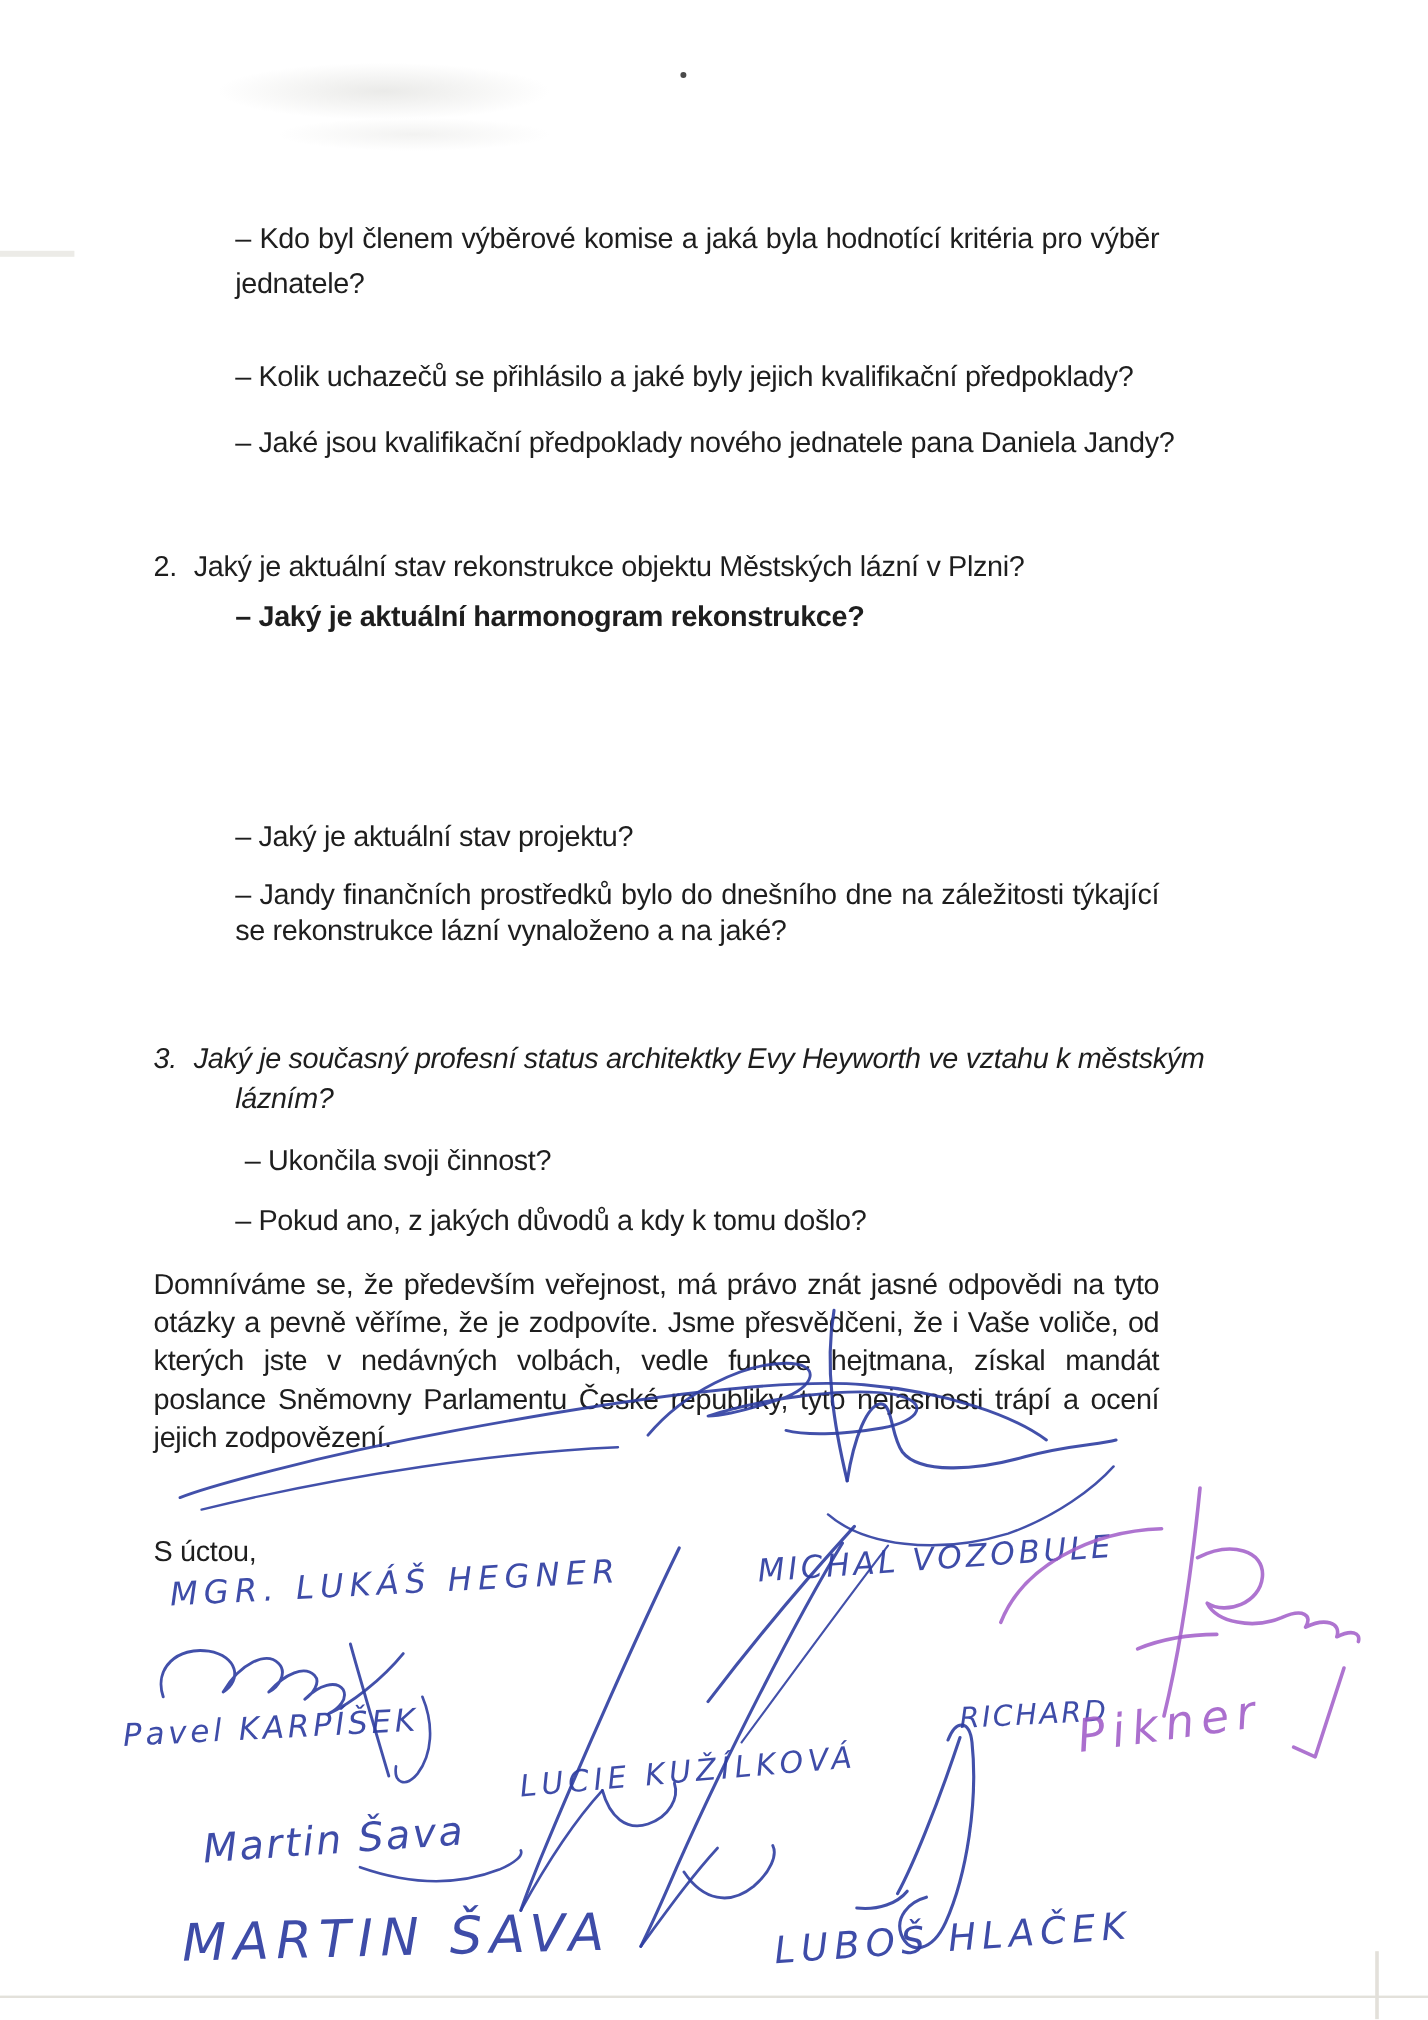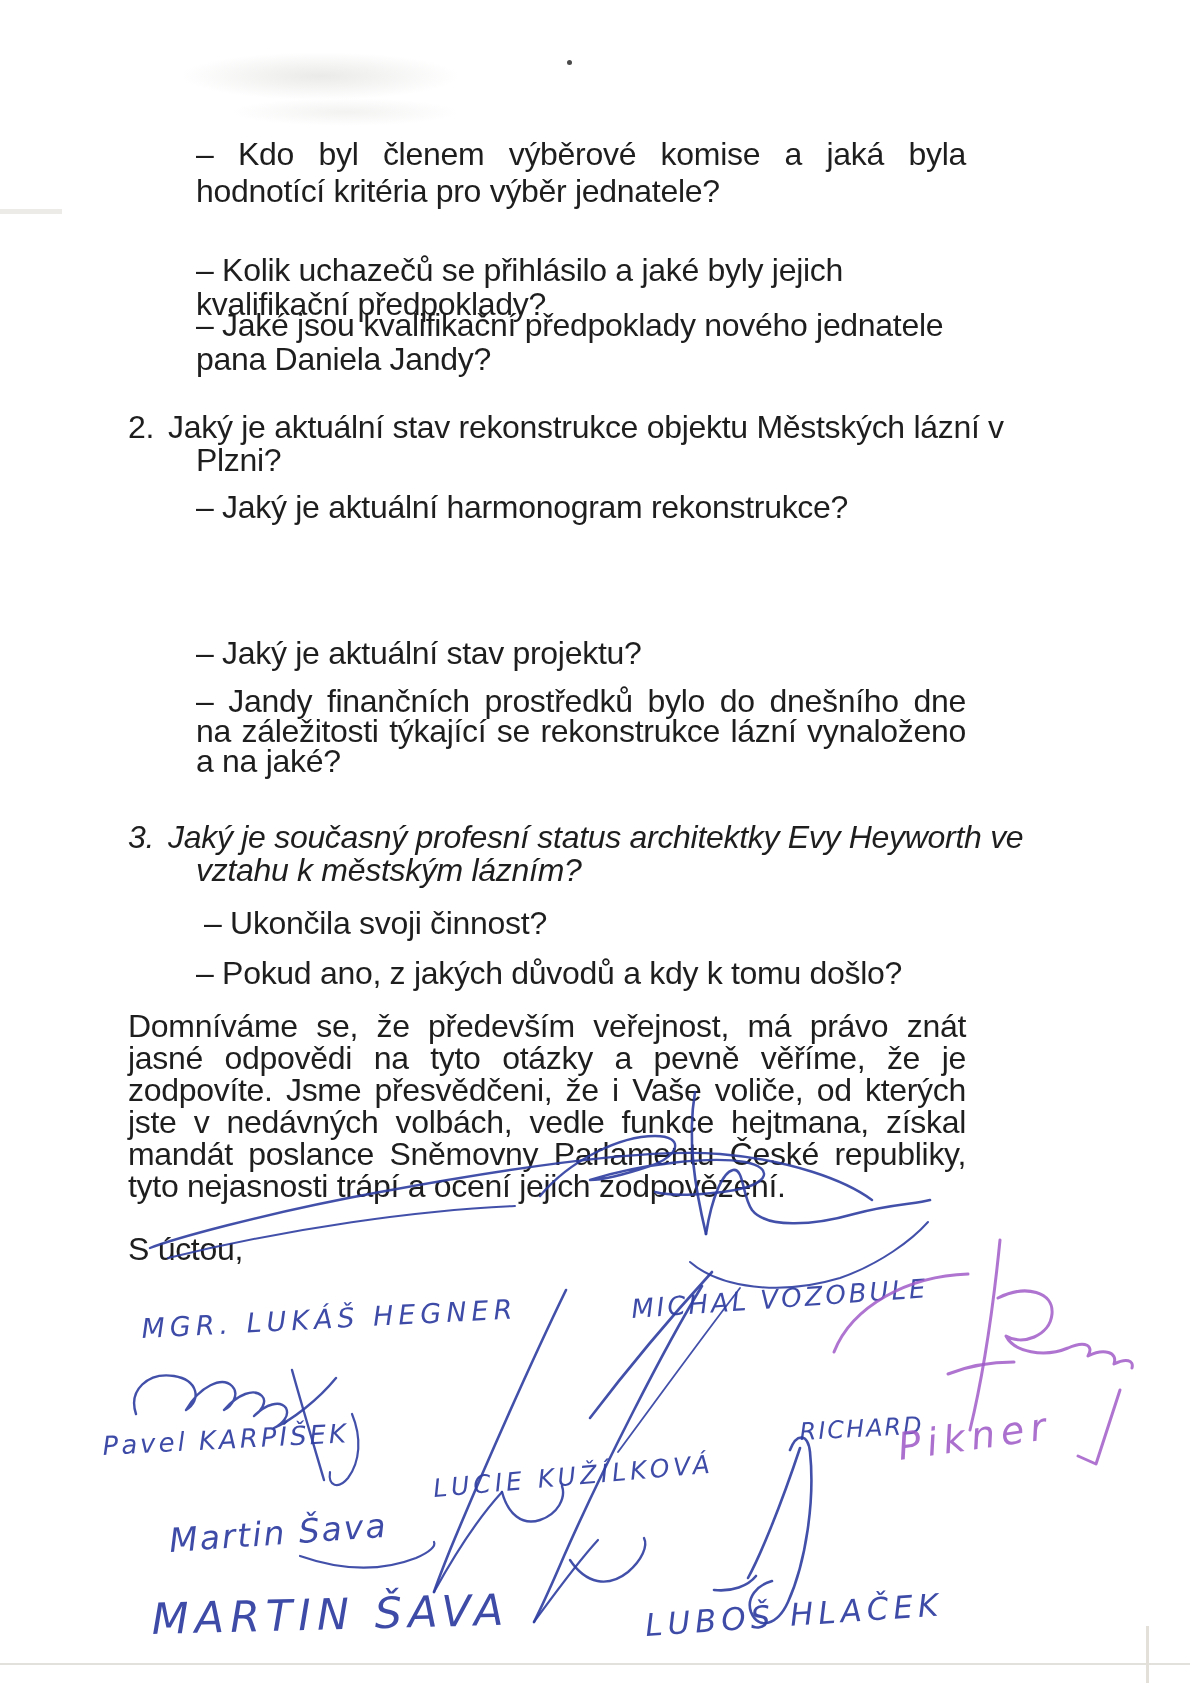--- a/index.html
+++ b/index.html
@@ -1,19 +1,19 @@
 <!DOCTYPE html>
 <html><head>
 <meta charset="utf-8">
 <style>
   html,body{margin:0;padding:0;background:#fff;}
   .page{position:relative;width:1190px;height:1683px;background:#ffffff;overflow:hidden;
         font-family:"Liberation Sans",sans-serif;color:#1e1e1e;}
-  .para{position:absolute;font-size:32px;letter-spacing:-0.3px;line-height:34px;
-        font-family:"Liberation Sans",sans-serif;}
+  .para{position:absolute;font-size:24px;letter-spacing:-0.3px;line-height:34px;
+        font-family:"Liberation Sans",sans-serif;margin-top:45px;}
   .j{text-align:justify;}
   .hang{padding-left:68px;text-indent:-68px;}
   .num{margin-right:14px;}
   .smudge{position:absolute;border-radius:50%;
         background:radial-gradient(ellipse at center, rgba(160,160,152,0.22), rgba(160,160,152,0) 70%);}
   .artifact{position:absolute;}
   .sig-layer{position:absolute;left:0;top:0;width:1190px;height:1683px;}
   .sig-layer path{fill:none;stroke-linecap:round;stroke-linejoin:round;}
   .ink-b{stroke:#2e3da1;opacity:0.9;}
   .ink-p{stroke:#a05cc8;opacity:0.85;}
@@ -33,21 +33,21 @@
   <div class="artifact" style="left:1146px;top:1626px;width:3px;height:57px;background:#e3e0da;"></div>
 
   <div class="para j" style="left:196px;top:136px;width:770px;line-height:37px;">– Kdo byl členem výběrové komise a jaká byla hodnotící kritéria pro výběr jednatele?</div>
   <div class="para" style="left:196px;top:253px;width:800px;">– Kolik uchazečů se přihlásilo a jaké byly jejich kvalifikační předpoklady?</div>
   <div class="para" style="left:196px;top:308px;width:820px;">– Jaké jsou kvalifikační předpoklady nového jednatele pana Daniela Jandy?</div>
 
   <div class="para hang" style="left:128px;top:411px;width:845px;line-height:33px;">
     <span class="num">2.</span><span>Jaký je aktuální stav rekonstrukce objektu Městských lázní v Plzni?</span>
   </div>
 
-  <div class="para" style="left:196px;top:490px;width:780px;">– Jaký je aktuální harmonogram rekonstrukce?</div>
+  <div class="para" style="left:196px;top:453px;width:780px;font-weight:bold;">– Jaký je aktuální harmonogram rekonstrukce?</div>
   <div class="para" style="left:196px;top:636px;width:780px;">– Jaký je aktuální stav projektu?</div>
   <div class="para j" style="left:196px;top:686px;width:770px;line-height:30px;">– Jandy finančních prostředků bylo do dnešního dne na záležitosti týkající se rekonstrukce lázní vynaloženo a na jaké?</div>
 
   <div class="para hang" style="left:128px;top:821px;width:843px;line-height:33px;font-style:italic;">
     <span class="num">3.</span><span>Jaký je současný profesní status architektky Evy Heyworth ve vztahu k městským lázním?</span>
   </div>
 
   <div class="para" style="left:204px;top:906px;width:700px;">– Ukončila svoji činnost?</div>
   <div class="para" style="left:196px;top:956px;width:760px;">– Pokud ano, z jakých důvodů a kdy k tomu došlo?</div>
 

